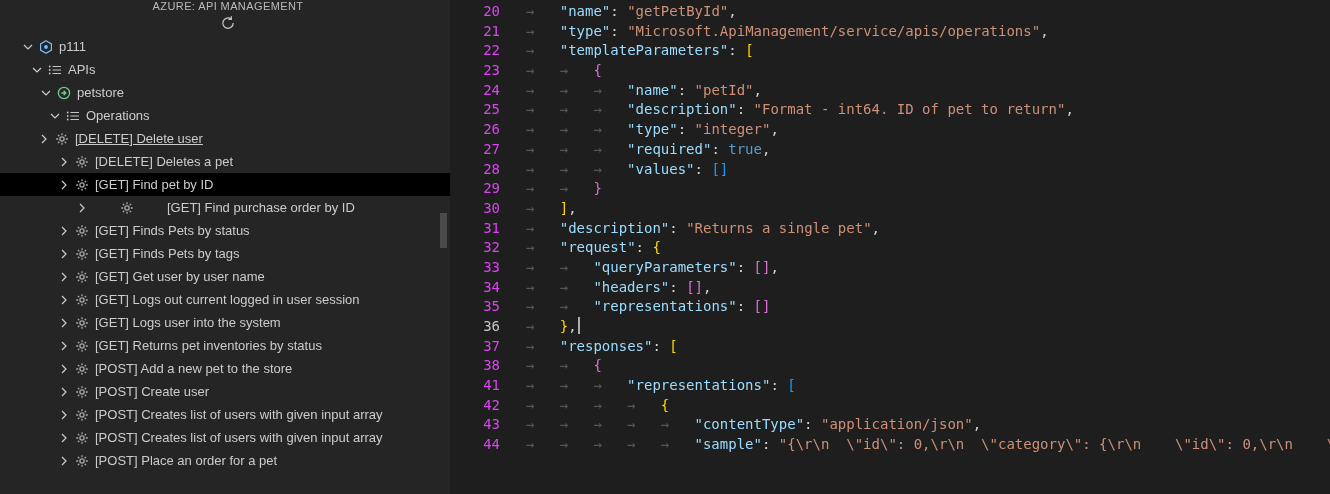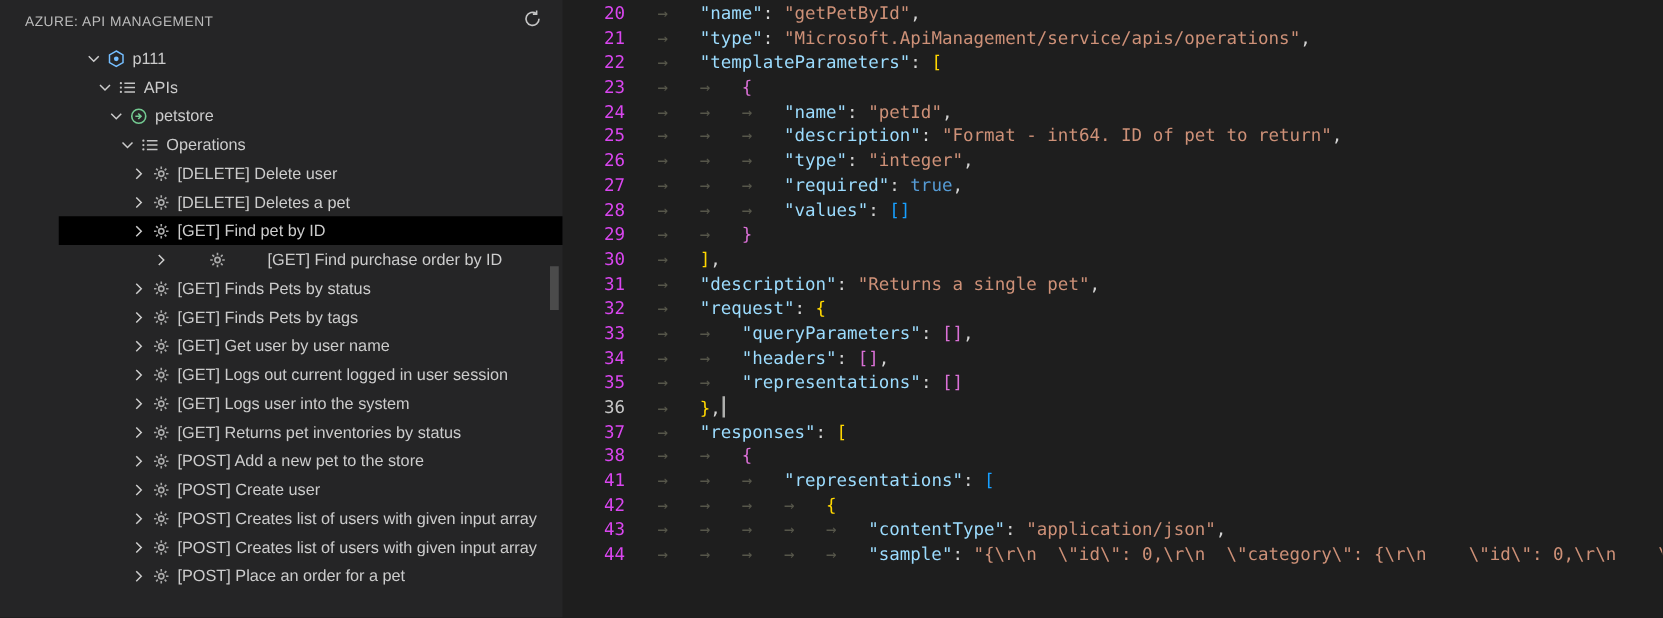--- a/index.html
+++ b/index.html
@@ -17,30 +17,31 @@
     width: 450px; height: 494px; flex: none;
     background: #252526;
     color: #cccccc;
     position: relative;
     overflow: hidden;
   }
   .sidebar-header {
     height: 35px;
     display: flex; align-items: center; justify-content: space-between;
     padding: 0 14px 0 20px;
+    flex-direction: column;
   }
   .sidebar-title {
     font-size: 11px;
     letter-spacing: 0.4px;
     color: #bbbbbb;
     text-transform: uppercase;
     white-space: nowrap;
   }
   .refresh-btn { width: 20px; height: 20px; display: flex; align-items: center; justify-content: center; cursor: pointer; border-radius: 3px; }
-  .tree { width: 100%; margin-left: 47px; }
+  .tree { width: 100%; }
   .tree-row {
     height: 23px;
     display: flex; align-items: center;
     font-size: 13px;
     white-space: nowrap;
     cursor: pointer;
     color: #cccccc;
   }
   .tree-row.selected { background: #000000; }
   .chev { width: 16px; height: 16px; flex: none; display: flex; align-items: center; justify-content: center; }
@@ -159,21 +160,21 @@
         <span class="ticon">
           <svg width="16" height="16" viewBox="0 0 16 16">
             <path d="M5.5 4.5h8.5M5.5 8h8.5M5.5 11.5h8.5" stroke="#c5c5c5" stroke-width="1.2" fill="none"></path>
             <circle cx="2.7" cy="4.5" r="0.9" fill="#c5c5c5"></circle>
             <circle cx="2.7" cy="8" r="0.9" fill="#c5c5c5"></circle>
             <circle cx="2.7" cy="11.5" r="0.9" fill="#c5c5c5"></circle>
           </svg>
         </span>
         <span class="tree-label">Operations</span>
       </div>
-      <div class="tree-row" style="padding-left: 56px;">
+      <div class="tree-row" style="padding-left: 36px; text-decoration: underline;">
         <span class="chev">
           <svg width="16" height="16" viewBox="0 0 16 16">
             <path d="M6 4l4 4-4 4" fill="none" stroke="#cccccc" stroke-width="1.2"></path>
           </svg>
         </span>
         <span class="ticon">
           <svg width="16" height="16" viewBox="0 0 16 16">
             <g stroke="#a9a9a9" stroke-width="1.3" fill="none">
               <circle cx="8" cy="8" r="2.1"></circle>
               <path d="M8 2.2v2M8 11.8v2M2.2 8h2M11.8 8h2M3.9 3.9l1.4 1.4M10.7 10.7l1.4 1.4M12.1 3.9l-1.4 1.4M5.3 10.7l-1.4 1.4"></path>

